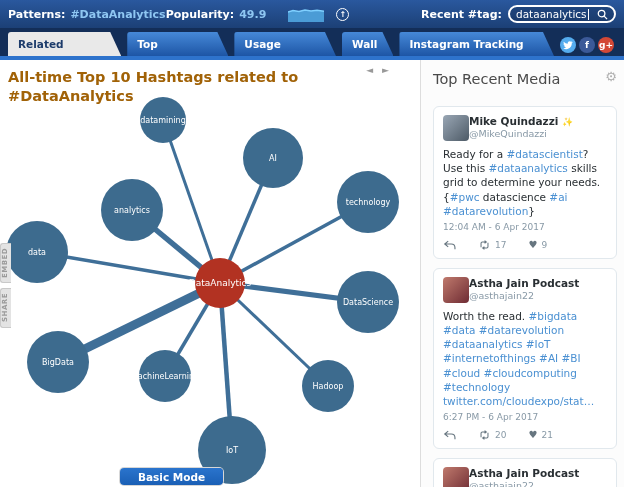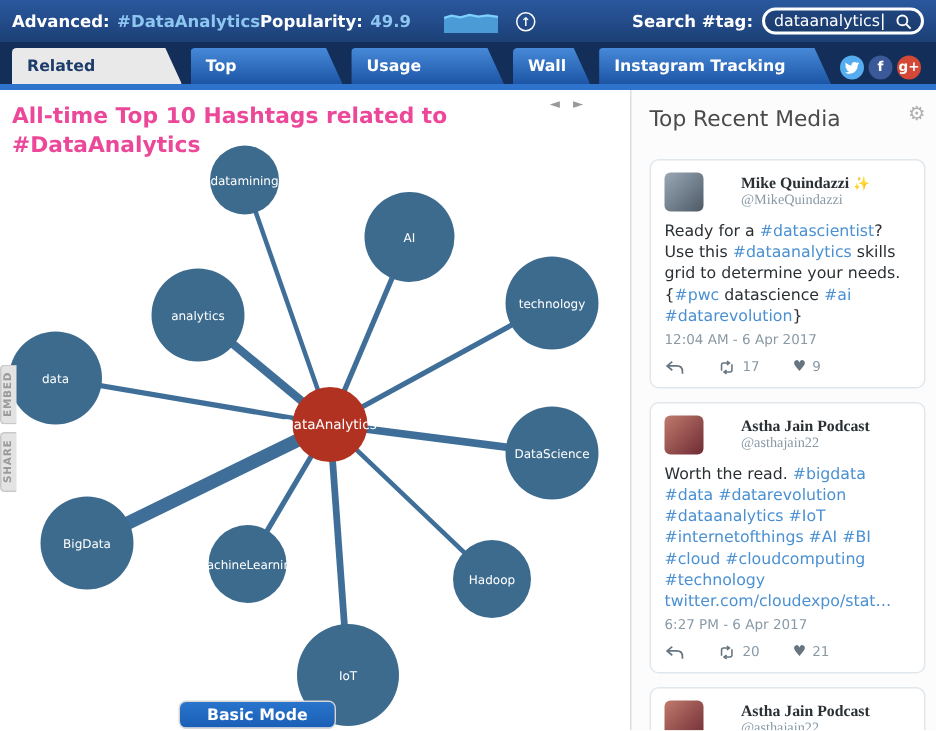--- a/index.html
+++ b/index.html
@@ -38,21 +38,21 @@
   .soc { width:16px; height:16px; border-radius:50%; display:flex; align-items:center; justify-content:center;
     color:#fff; font-size:9px; font-weight:bold; cursor:pointer; }
   .soc.tw { background:#55acee; }
   .soc.fb { background:#3b5998; }
   .soc.gp { background:#d34836; }
   .bluestrip { position:absolute; left:0; top:56px; width:624px; height:4px; background:#2e73cc; }
 
   
   .main { position:absolute; left:0; top:60px; width:420px; height:427px; background:#fff; }
   .title-row { position:absolute; left:8px; top:7px; width:410px; z-index:3; }
-  .page-title { display:inline; font-size:14.5px; color:#ec4899; }
+  .page-title { display:inline; font-size:14.5px; color:#a16207; }
   .nav-arrows { position:absolute; right:28px; top:5px; font-size:9px; color:#999; }
   .nav-arrows span { cursor:pointer; padding:0 3px; }
   #netsvg { position:absolute; left:0; top:0; z-index:1; }
 
   .side-tab { position:absolute; left:0; width:11px; height:40px; z-index:4;
     background:#e3e3e3; border:1px solid #c9c9c9; border-left:none; border-radius:0 3px 3px 0;
     writing-mode:vertical-rl; transform:rotate(180deg); text-align:center;
     font-size:7px; font-weight:bold; color:#9a9a9a; letter-spacing:.5px; cursor:pointer; }
   .side-tab.embed { top:183px; }
   .side-tab.share { top:228px; }
@@ -67,53 +67,53 @@
   .mode.active { background:linear-gradient(#2a74cd,#1a5fb5); color:#fff; font-weight:bold; }
   .mode-lock { width:7px; height:7px; border:1px solid #b5b5b5; border-radius:50%; display:inline-block; }
 
   
   .panel { position:absolute; left:420px; top:60px; width:204px; height:427px;
     background:#fcfcfc; border-left:1px solid #ddd; padding:0 7px 0 12px; overflow:hidden; }
   .panel-head { position:relative; margin:9px 0 18px 0; }
   .panel-title { font-size:14.5px; color:#4a4a4a; }
   .gear { position:absolute; right:0; top:1px; color:#b0b0b0; font-size:13px; cursor:pointer; line-height:1; }
   .tweet-card { background:#fff; border:1px solid #e1e8ed; border-radius:6px; padding:8px 9px; margin-bottom:9px; }
-  .tw-head { display:flex; align-items:center; gap:25px; cursor:pointer;font-family:Liberation Serif, serif; }
+  .tw-head { display:flex; align-items:flex-start; gap:0; cursor:pointer; }
   .tw-avatar { width:26px; height:26px; border-radius:4px; flex:0 0 auto; }
   .tw-name { font-size:10.5px; font-weight:bold; color:#292f33; line-height:1.2; }
   .tw-badge { font-size:9px; }
   .tw-handle { font-size:9.5px; color:#8899a6; }
   .tw-text { font-size:10.5px; color:#292f33; line-height:1.35; margin-top:6px; }
   .tw-text .link { color:#4a90d2; cursor:pointer; }
   .tw-time { font-size:9px; color:#8899a6; margin-top:4px; cursor:pointer; }
   .tw-actions { display:flex; align-items:center; gap:7px; margin-top:8px; color:#66757f; }
   .tw-actions .act { display:flex; align-items:flex-end; gap:4px; cursor:pointer; }
   .tw-actions .cnt { font-size:9px; color:#8899a6; }
   .tw-actions .spacer { width:8px; }
   .heart { font-size:10px; color:#66757f; line-height:1; }
 </style>
 </head>
 <body>
 
 <div class="app">
 
   <header class="topbar">
-    <span class="lbl">Advanced:</span>
+    <span class="lbl">Patterns:</span>
     <a class="showing-value">#DataAnalytics</a>
     <span class="lbl pop-lbl">Popularity:</span>
     <span class="pop-value">49.9</span>
     <span class="sparkline">
       <svg width="36" height="15" viewBox="0 0 36 15">
         <path d="M0 5 L5 3.5 L11 4.5 L17 3 L23 4 L29 3.2 L36 4.2 L36 15 L0 15 Z" fill="#4b9cd6"></path>
         <path d="M0 5 L5 3.5 L11 4.5 L17 3 L23 4 L29 3.2 L36 4.2" fill="none" stroke="#7fd0ff" stroke-width="1.5"></path>
       </svg>
     </span>
     <span class="up-btn">↑</span>
     <span class="search-group">
-      <span class="lbl">Search #tag:</span>
+      <span class="lbl">Recent #tag:</span>
       <span class="search-pill">
         <span class="search-value">dataanalytics</span>
         <span class="caret"></span>
         <svg width="11" height="11" viewBox="0 0 12 12">
           <circle cx="5" cy="5" r="3.6" fill="none" stroke="#fff" stroke-width="1.4"></circle>
           <line x1="7.8" y1="7.8" x2="11" y2="11" stroke="#fff" stroke-width="1.4"></line>
         </svg>
       </span>
     </span>
   </header>

